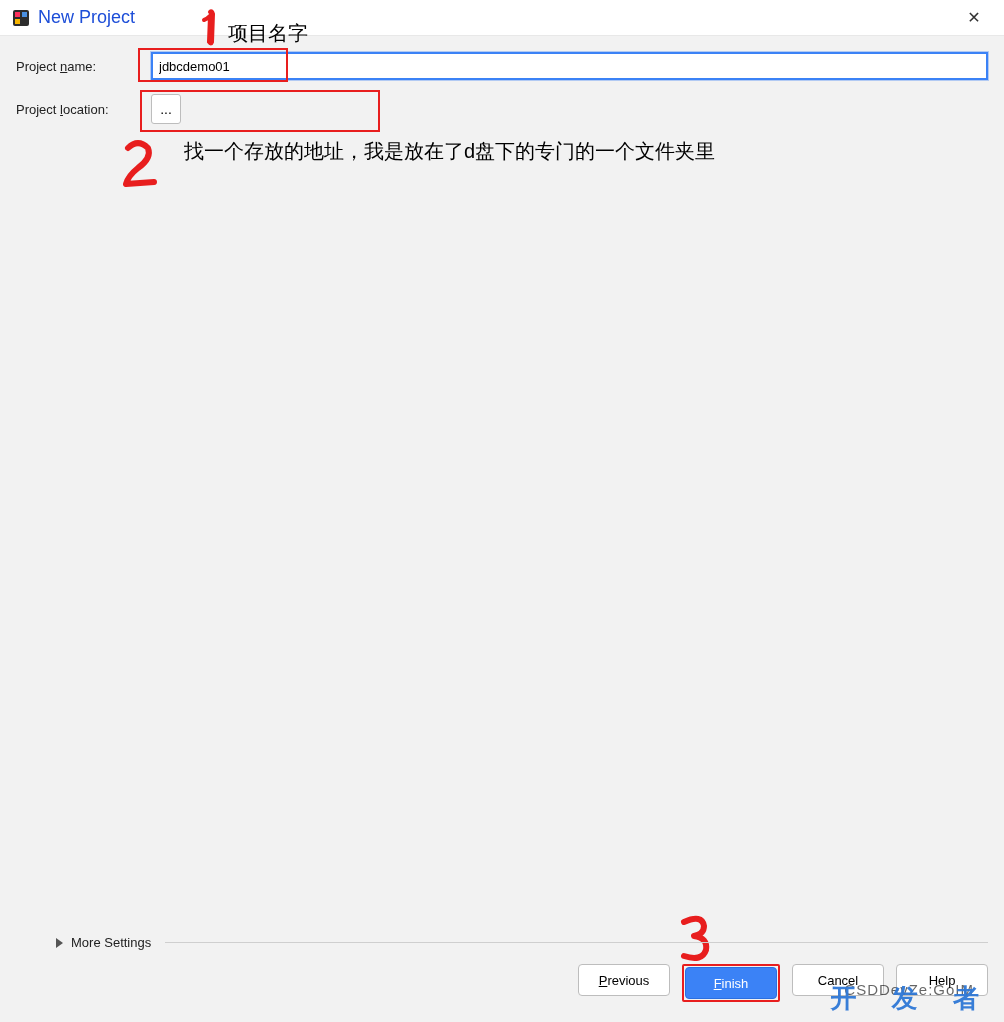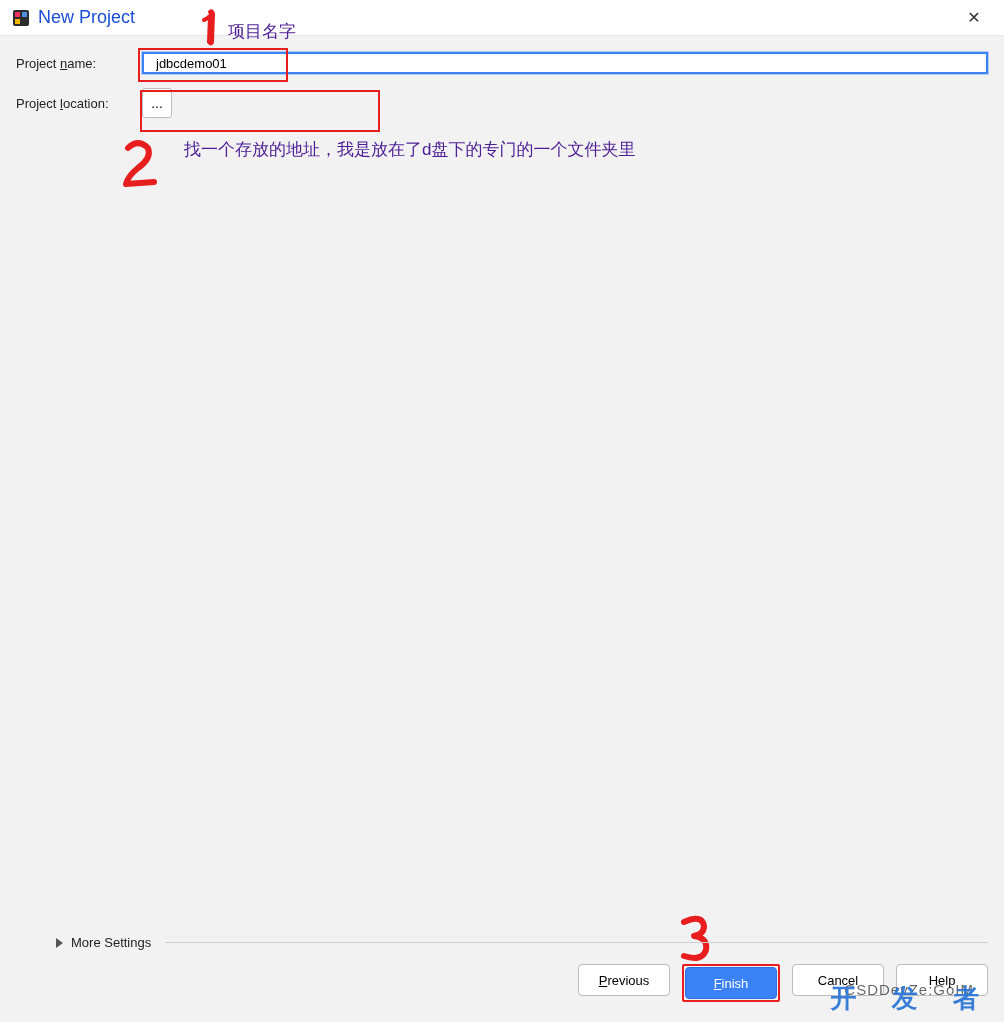--- a/index.html
+++ b/index.html
@@ -33,34 +33,34 @@
       font-size: 16px; color: #333; cursor: pointer;
     }
     .content {
       padding: 16px;
       position: relative;
     }
     .form-row {
       display: flex;
       align-items: center;
       margin-bottom: 14px;
-      gap: 8px;
+      gap: 17px;
     }
     .form-label {
       width: 118px;
       font-size: 13px;
       color: #222;
     }
     .form-label u { text-decoration: underline; }
     .text-input {
       flex: 1;
-      height: 22px;
+      height: 28px;
       border: 1px solid #bdbdbd;
       background: #ffffff;
-      padding: 0 12px;
+      padding: 0 6px;
       font-size: 13px;
       font-family: inherit;
       outline: none;
     }
     .text-input.focused {
       border: 2px solid #3b82f6;
       box-shadow: 0 0 0 1px rgba(59,130,246,.35);
     }
     .browse-btn {
       width: 30px; height: 30px;
@@ -72,22 +72,22 @@
       cursor: pointer;
     }
     
     .red-box-1 {
       position: absolute;
       border: 2px solid #e81e1e;
       pointer-events: none;
     }
     .anno-text {
       position: absolute;
-      color: #4c1d95;
-      font-size: 17px;
+      color: #000000;
+      font-size: 20px;
       white-space: nowrap;
       text-align: center;
     }
     .hand-num {
       position: absolute;
       color: #e81e1e;
     }
     .more-settings-row {
       position: absolute;
       left: 16px;

